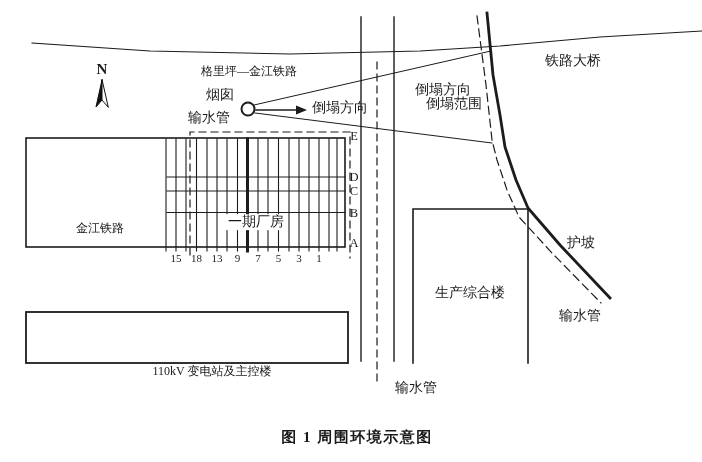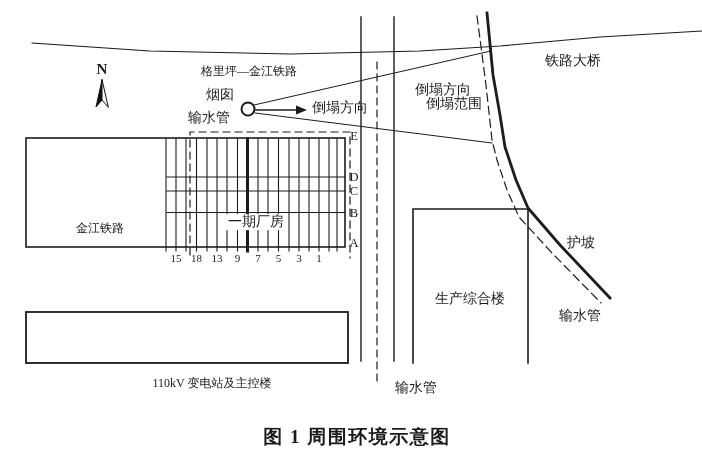--- a/index.html
+++ b/index.html
@@ -12,21 +12,21 @@
   .lbl{
     position:absolute;transform:translate(-50%,-50%);
     white-space:nowrap;line-height:1.12;text-align:center;z-index:2;
   }
   .f15{font-size:12px;margin-top:36px;}
   .f14{font-size:14px;}
   .num{font-size:11px;}
   .rowletter{font-size:12.5px;font-family:"Liberation Serif",serif;}
   .north-n{font-size:15px;font-weight:bold;}
   .onwhite{background:#ffffff;padding:0 3px;text-align:center;}
-  .caption{font-size:19px;font-weight:600;letter-spacing:1.5px;}
+  .caption{font-size:15px;font-weight:600;letter-spacing:1.5px;}
 </style>
 </head>
 <body>
 
 <div class="stage">
 
   <svg width="702" height="462" viewBox="0 0 702 462">
     <g stroke="#1c1c1c" fill="none" stroke-linecap="square">
 
       <polyline points="32,43 150,51 290,54 420,51 500,46 600,37 702,31" stroke-width="1.1"></polyline>
@@ -89,22 +89,22 @@
   <div class="lbl f15" style="left:249px;top:36px">格里坪—金江铁路</div>
   <div class="lbl f14" style="left:573px;top:61px">铁路大桥</div>
   <div class="lbl north-n" style="left:102px;top:69px">N</div>
   <div class="lbl f14" style="left:220px;top:95px">烟囱</div>
   <div class="lbl f14" style="left:209px;top:118px">输水管</div>
   <div class="lbl f14" style="left:340px;top:108px">倒塌方向</div>
   <div class="lbl f14" style="left:443px;top:90px">倒塌方向</div>
   <div class="lbl f14" style="left:454px;top:104px">倒塌范围</div>
   <div class="lbl f15" style="left:100px;top:193px">金江铁路</div>
   <div class="lbl f14 onwhite" style="left:256px;top:222px">一期厂房</div>
-  <div class="lbl f15" style="left:212px;top:348px">110kV 变电站及主控楼</div>
-  <div class="lbl f14" style="left:470px;top:299px">生产综合楼</div>
+  <div class="lbl f15" style="left:212px;top:336px">110kV 变电站及主控楼</div>
+  <div class="lbl f14" style="left:470px;top:293px">生产综合楼</div>
   <div class="lbl f14" style="left:581px;top:243px">护坡</div>
   <div class="lbl f14" style="left:580px;top:316px">输水管</div>
   <div class="lbl f14" style="left:416px;top:388px">输水管</div>
   <div class="lbl caption" style="left:357px;top:437px">图 1  周围环境示意图</div>
 
   <span class="lbl num" style="left:176px;top:258px">15</span>
   <span class="lbl num" style="left:196.5px;top:258px">18</span>
   <span class="lbl num" style="left:217px;top:258px">13</span>
   <span class="lbl num" style="left:237.5px;top:258px">9</span>
   <span class="lbl num" style="left:258px;top:258px">7</span>

